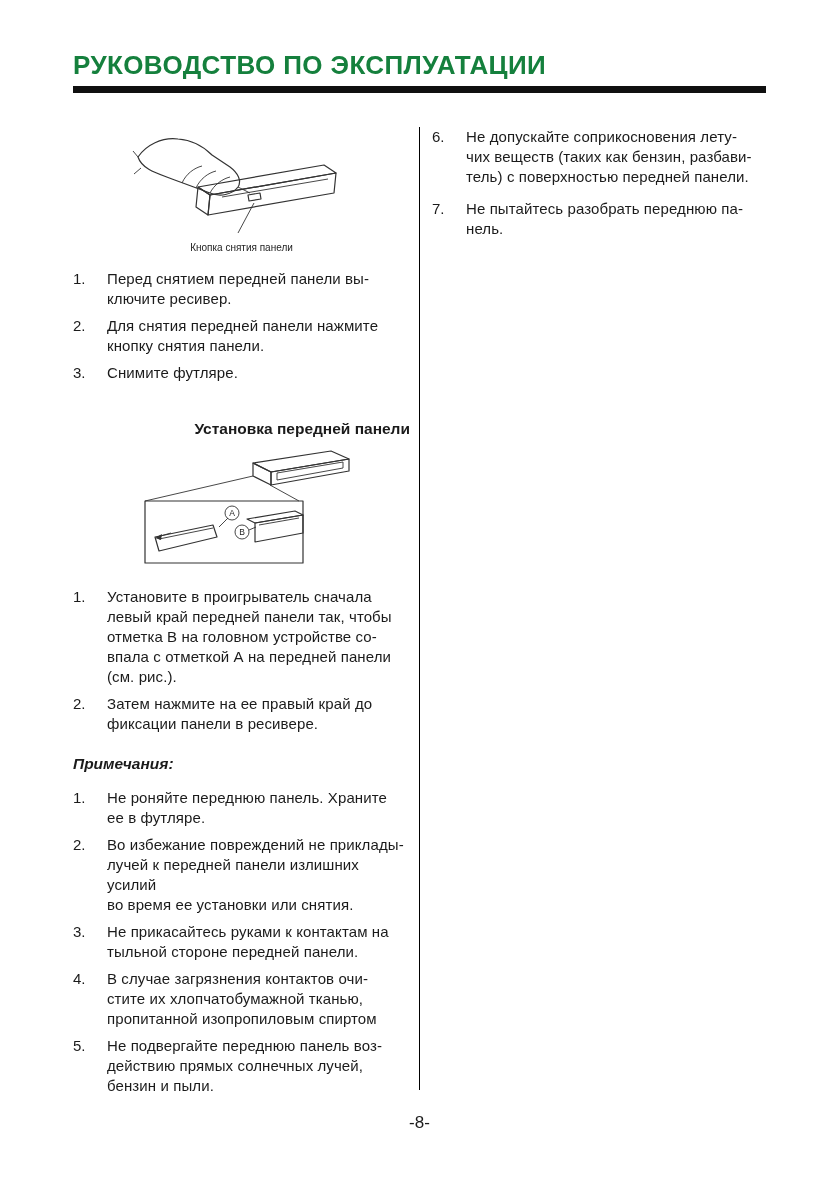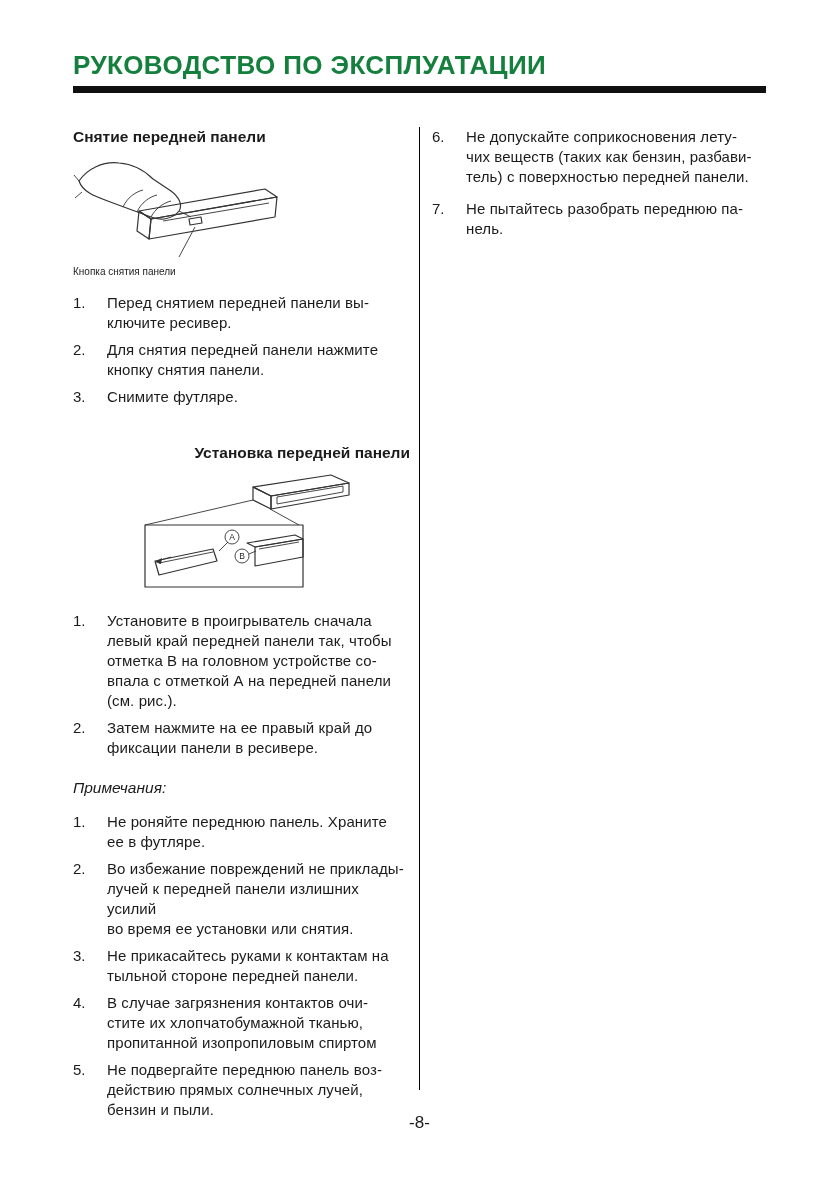--- a/index.html
+++ b/index.html
@@ -49,33 +49,33 @@
     margin: 0 0 10px 0;
     font-size: 15.5px;
     line-height: 20px;
     font-weight: 700;
   }
   .sec-heading.spaced { margin-top: 36px; text-align: right; }
   .notes-heading {
     margin: 20px 0 14px 0;
     font-size: 15.5px;
     line-height: 20px;
-    font-weight: 400;
+    font-weight: 700;
     font-style: italic;
   }
   .item {
     display: flex;
     margin-bottom: 7px;
     font-size: 15px;
     line-height: 20px;
   }
   .item .num { flex: 0 0 34px; }
   .item .txt { flex: 1; white-space: pre-line; letter-spacing: 0.1px; }
   
-  .figure { text-align: left; margin: 6px 0 14px 0; }
+  .figure { text-align: center; margin: 6px 0 14px 0; }
   .figure svg { display: inline-block; }
   .fig-caption {
     font-size: 10px;
     line-height: 14px;
     color: #222;
     margin-top: 0;
   }
   .figure2 { text-align: center; margin: 8px 0 16px 0; }
   svg .ln { fill: none; stroke: #333; stroke-width: 1.2; stroke-linecap: round; stroke-linejoin: round; }
   svg .thin { fill: none; stroke: #333; stroke-width: 0.9; }
@@ -98,21 +98,20 @@
 
   <div class="header">
     <h1 class="doc-title">РУКОВОДСТВО ПО ЭКСПЛУАТАЦИИ</h1>
     <div class="title-rule"></div>
   </div>
 
   <div class="columns">
 
     <div class="col-left">
 
-      <h2 class="sec-heading">Снятие передней панели</h2>
 
       <div class="figure">
         <svg width="220" height="104" viewBox="0 0 220 104">
 
           <path class="ln" d="M66,54 L192,32 L204,40 L78,62 Z"></path>
           <path class="ln" d="M78,62 L204,40 L202,60 L76,82 Z"></path>
           <path class="ln" d="M66,54 L78,62 L76,82 L64,74 Z"></path>
           <path class="thin" d="M90,64 L196,46"></path>
           <path class="ln" d="M116,62 L128,60 L129,66 L117,68 Z"></path>
 

